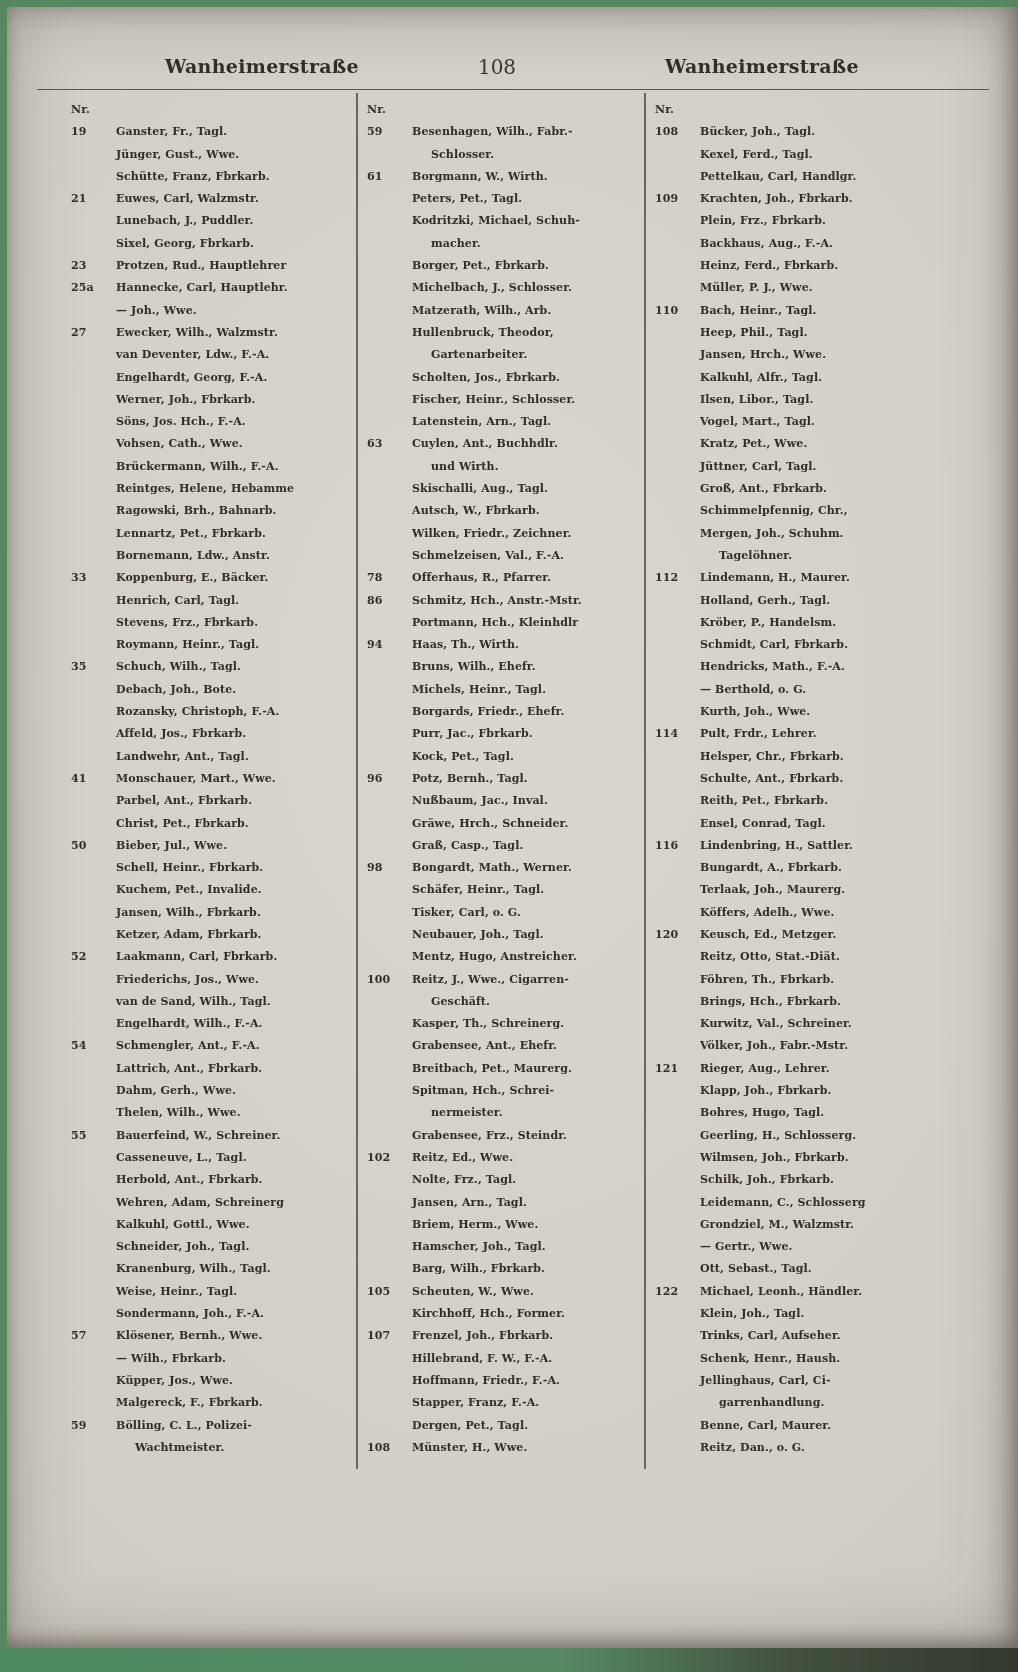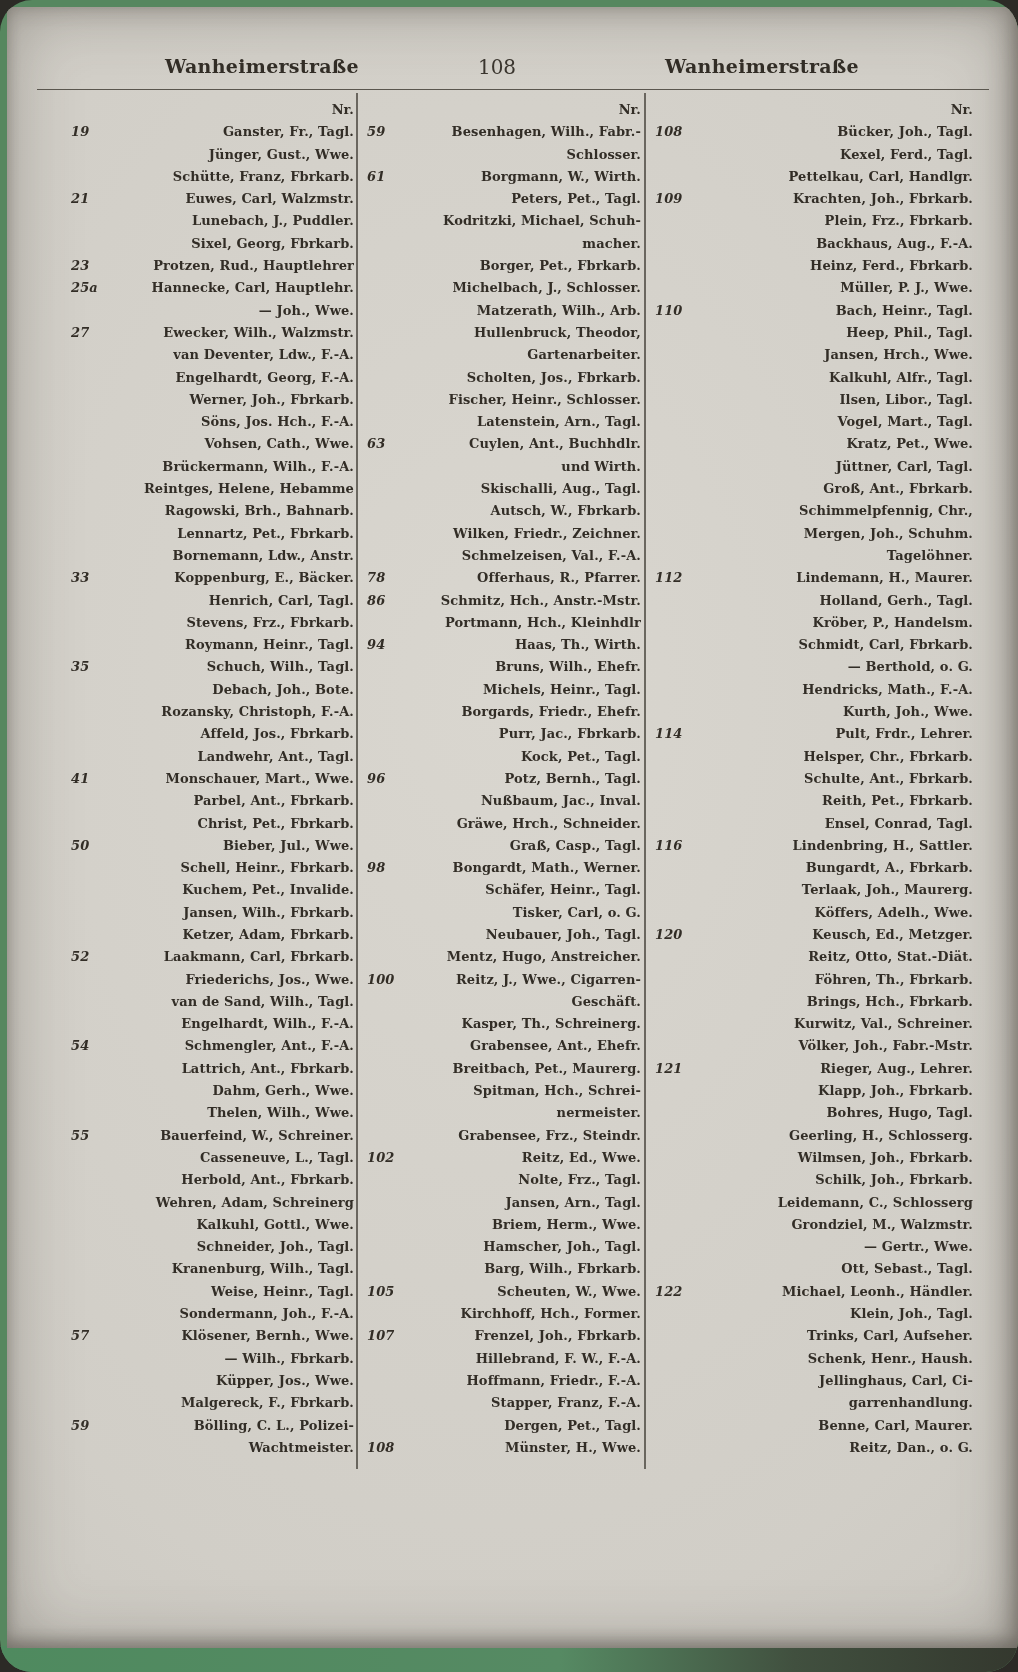--- a/index.html
+++ b/index.html
@@ -1,20 +1,19 @@
 <!DOCTYPE html>
 <html><head>
 <meta charset="utf-8">
 <style>
   html,body { margin:0; padding:0; background:#2c2a26; }
   .page {
     position:relative; width:1018px; height:1672px;
     background:#56875f; overflow:hidden;
     font-family:"DejaVu Serif", serif;
-    border-radius:32px;
   }
   .bottom-band {
     position:absolute; left:0; right:0; bottom:0; height:26px;
     background:linear-gradient(90deg,#4f8a5f 0%, #568a63 55%, #41503f 78%, #34382e 100%);
   }
   .paper {
     position:absolute; left:7px; top:7px; right:0; bottom:24px;
     background:radial-gradient(140% 120% at 48% 42%, #d9d6cf 0%, #d1cec7 48%, #c3c0b9 80%, #aeaba4 99%);
     box-shadow: inset 0 0 70px rgba(58,52,42,.35), inset -10px 0 22px rgba(45,40,33,.28), inset 0 -8px 14px rgba(45,40,33,.25);
     color:#322d26;
@@ -34,30 +33,30 @@
     background:#5a564e;
   }
   .vrule {
     position:absolute; top:86px; height:1376px; width:2px;
     background:#4f4b44; opacity:.8;
   }
   .vr1 { left:349px; }
   .vr2 { left:637px; }
   .col {
     position:absolute; top:92px;
-    font-size:13px; font-weight:700; line-height:22.3px;
-    white-space:nowrap; letter-spacing:.1px;text-align:right;
+    font-size:11px; font-weight:700; line-height:22.3px;
+    white-space:nowrap; letter-spacing:.1px;
   }
   .col1 { left:64px;  width:283px; }
   .col2 { left:360px; width:274px; }
   .col3 { left:648px; width:318px; }
   .col-label { height:22.3px; font-weight:700; }
   .line { position:relative; height:22.3px; padding-left:45px; overflow:hidden; }
   .line.i2 { padding-left:64px; }
-  .num { position:absolute; left:0; top:0;font-style:italic; }
+  .num { position:absolute; left:0; top:0; }
 </style>
 </head>
 <body>
 
 <div class="page">
   <div class="bottom-band"></div>
   <div class="paper">
     <span class="ht ht-left">Wanheimerstraße</span>
     <span class="pn">108</span>
     <span class="ht ht-right">Wanheimerstraße</span>
@@ -209,22 +208,22 @@
         <div class="line i1"><span class="txt">Kratz, Pet., Wwe.</span></div>
         <div class="line i1"><span class="txt">Jüttner, Carl, Tagl.</span></div>
         <div class="line i1"><span class="txt">Groß, Ant., Fbrkarb.</span></div>
         <div class="line i1"><span class="txt">Schimmelpfennig, Chr.,</span></div>
         <div class="line i1"><span class="txt">Mergen, Joh., Schuhm.</span></div>
         <div class="line i2"><span class="txt">Tagelöhner.</span></div>
         <div class="line i0"><span class="num">112</span><span class="txt">Lindemann, H., Maurer.</span></div>
         <div class="line i1"><span class="txt">Holland, Gerh., Tagl.</span></div>
         <div class="line i1"><span class="txt">Kröber, P., Handelsm.</span></div>
         <div class="line i1"><span class="txt">Schmidt, Carl, Fbrkarb.</span></div>
+        <div class="line i1"><span class="txt">Hendricks, Math., F.-A.</span></div>
         <div class="line i1"><span class="txt">— Berthold, o. G.</span></div>
-        <div class="line i1"><span class="txt">Hendricks, Math., F.-A.</span></div>
         <div class="line i1"><span class="txt">Kurth, Joh., Wwe.</span></div>
         <div class="line i0"><span class="num">114</span><span class="txt">Pult, Frdr., Lehrer.</span></div>
         <div class="line i1"><span class="txt">Helsper, Chr., Fbrkarb.</span></div>
         <div class="line i1"><span class="txt">Schulte, Ant., Fbrkarb.</span></div>
         <div class="line i1"><span class="txt">Reith, Pet., Fbrkarb.</span></div>
         <div class="line i1"><span class="txt">Ensel, Conrad, Tagl.</span></div>
         <div class="line i0"><span class="num">116</span><span class="txt">Lindenbring, H., Sattler.</span></div>
         <div class="line i1"><span class="txt">Bungardt, A., Fbrkarb.</span></div>
         <div class="line i1"><span class="txt">Terlaak, Joh., Maurerg.</span></div>
         <div class="line i1"><span class="txt">Köffers, Adelh., Wwe.</span></div>

